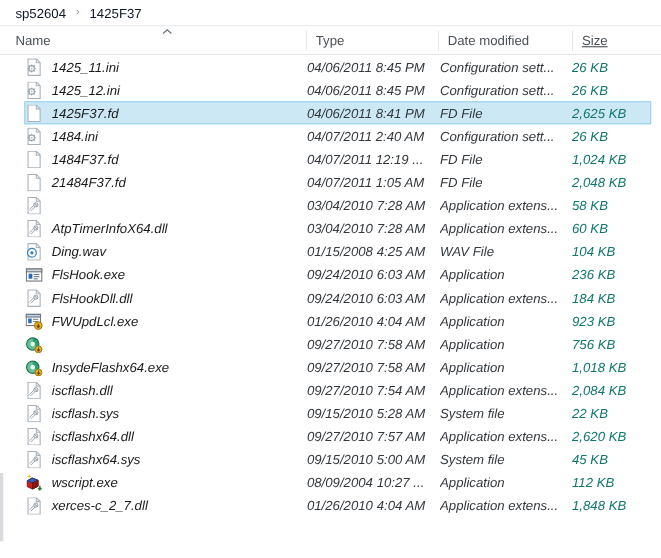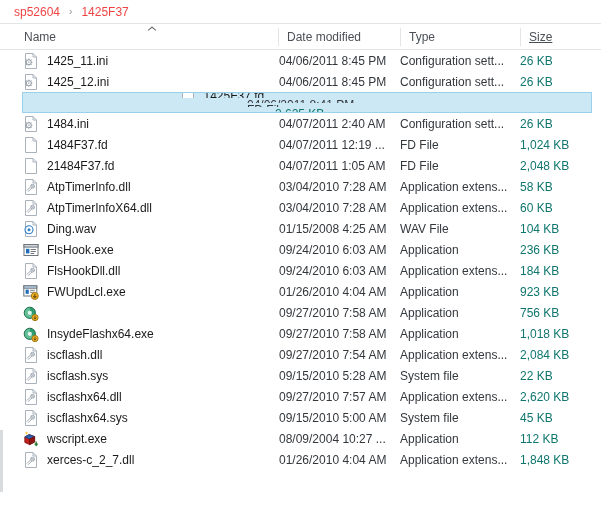--- a/index.html
+++ b/index.html
@@ -21,21 +21,21 @@
     height: 24px;
     display: flex;
     align-items: center;
     padding-left: 14px;
     box-sizing: border-box;
     background: #ffffff;
     border-bottom: 1px solid #e2e5e8;
   }
   .crumb {
     font-size: 12px;
-    color: #ef4444;
+    color: #0f172a;
     white-space: nowrap;
   }
   .crumb-sep {
     font-size: 10px;
     color: #8a8f95;
     margin: 0 9px 0 9px;
     line-height: 1;
   }
 
   
@@ -62,52 +62,52 @@
   .col .col-label { padding-left: 0; }
   .col-divider::before {
     content: "";
     position: absolute;
     left: 0;
     top: 4px;
     bottom: 4px;
     width: 1px;
     background: #e2e5e8;
   }
-  #col-name      { width: 278px; padding-left: 24px; }
+  #col-name      { width: 278px; padding-left: 14px; }
   #col-date      { width: 122px; padding-left: 9px; }
   #col-type      { width: 120px; padding-left: 9px; }
   #col-size      { width: 81px;  padding-left: 9px; text-decoration: underline; }
 
   #sort-indicator {
     position: absolute;
     left: 146px;
     top: 1px;
     width: 12px;
     height: 8px;
     pointer-events: none;
   }
 
   
   #file-list {
     position: relative;
+    font-style: italic;
   }
   .row {
     position: relative;
     height: 21px;
     display: flex;
     align-items: center;
     box-sizing: border-box;
     border: 1px solid transparent;
     margin: 0 9px 0 22px;
     padding: 0;
   }
   .row.selected {
     background: #cce8f4;
     border: 1px solid #99d1ec;
-    flex-direction: column;
   }
   .cell {
     font-size: 12px;
     color: #1a1a1a;
     white-space: nowrap;
     overflow: hidden;
     box-sizing: border-box;
   }
   .cell-name {
     width: 255px;
@@ -154,25 +154,25 @@
 <div id="breadcrumb-bar">
   <span class="crumb">sp52604</span>
   <span class="crumb-sep">›</span>
   <span class="crumb">1425F37</span>
 </div>
 
 <div id="column-header">
   <div class="col" id="col-name">
     <span class="col-label">Name</span>
   </div>
+  <div class="col col-divider" id="col-type">
+    <span class="col-label">Type</span>
+  </div>
   <div class="col col-divider" id="col-date">
     <span class="col-label">Date modified</span>
-  </div>
-  <div class="col col-divider" id="col-type">
-    <span class="col-label">Type</span>
   </div>
   <div class="col col-divider" id="col-size">
     <span class="col-label">Size</span>
   </div>
   <svg id="sort-indicator" viewBox="0 0 12 8">
     <path d="M2.2 5.4 L6 2.1 L9.8 5.4" fill="none" stroke="#6b7076" stroke-width="1.1"></path>
   </svg>
 </div>
 
 <div id="file-list">
@@ -295,21 +295,20 @@
         <svg class="icon" viewBox="0 0 16 16">
           <path d="M2.5 0.5 H10 L13.5 4 V15.5 H2.5 Z" fill="#ffffff" stroke="#a9b2bb" stroke-width="1"></path>
           <path d="M10 0.5 V4 H13.5" fill="none" stroke="#a9b2bb" stroke-width="1"></path>
           <g transform="translate(3.4,5.2)" stroke="#9aa3ac" stroke-width="0.9" fill="none">
             <path d="M0.4 6.4 L4.4 2.4"></path>
             <path d="M1.6 7.6 L5.6 3.6"></path>
             <circle cx="6.2" cy="2.0" r="1.9" fill="#dfe4e8"></circle>
             <path d="M4.6 0.6 L7.8 3.4"></path>
           </g>
         </svg>
-        <span class="fname">AtpTimerInfo.dll</span>
       </div>
       <div class="cell cell-date">03/04/2010 7:28 AM</div>
       <div class="cell cell-type">Application extens...</div>
       <div class="cell cell-size">58 KB</div>
     </div>
     <div class="row">
       <div class="cell cell-name">
         <svg class="icon" viewBox="0 0 16 16">
           <path d="M2.5 0.5 H10 L13.5 4 V15.5 H2.5 Z" fill="#ffffff" stroke="#a9b2bb" stroke-width="1"></path>
           <path d="M10 0.5 V4 H13.5" fill="none" stroke="#a9b2bb" stroke-width="1"></path>

